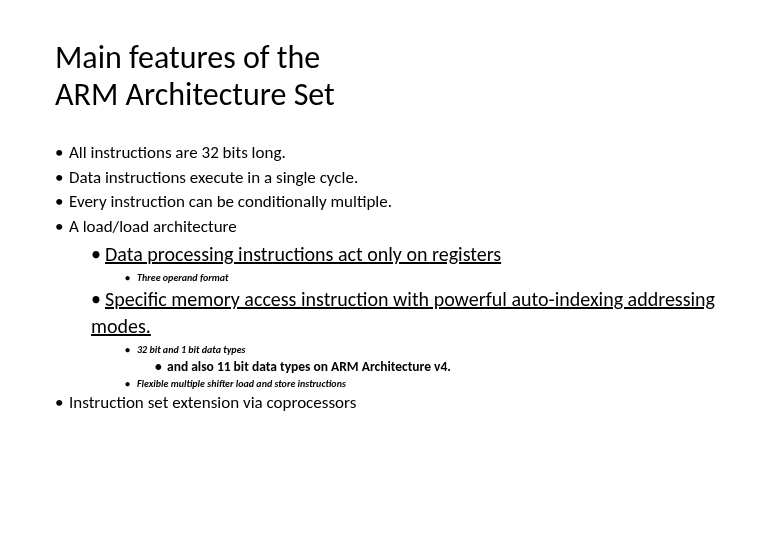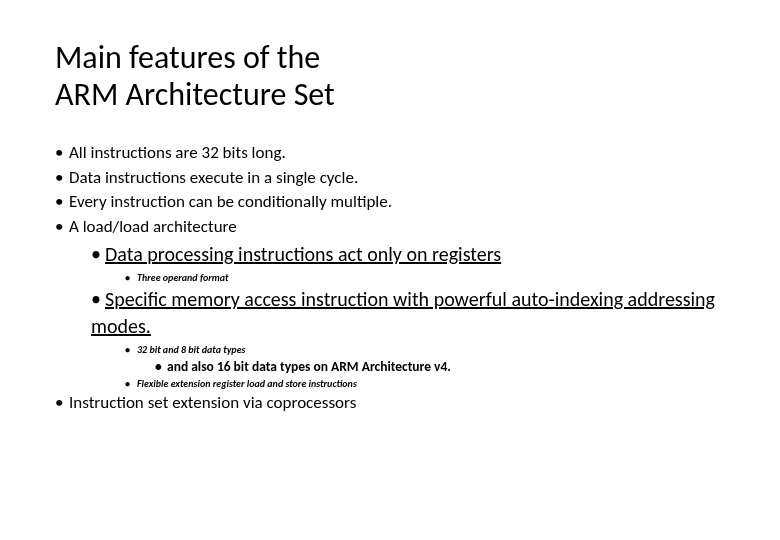--- a/index.html
+++ b/index.html
@@ -84,21 +84,21 @@
 <div class="level1"><span class="bullet">•</span><span>Every instruction can be conditionally multiple.</span></div>
 <div class="level1"><span class="bullet">•</span><span>A load/load architecture</span></div>
 
 <div class="level2-wrap">
   <div class="level2"><span class="bullet">•</span><span>Data processing instructions act only on registers</span></div>
   <div class="level3-wrap">
     <div class="level3"><span class="bullet">•</span><span>Three operand format</span></div>
   </div>
   <div class="level2"><span class="bullet">•</span><span>Specific memory access instruction with powerful auto-indexing addressing modes.</span></div>
   <div class="level3-wrap">
-    <div class="level3"><span class="bullet">•</span><span>32 bit and 8 bit data types</span></div>
+    <div class="level3"><span class="bullet">•</span><span>32 bit and 1 bit data types</span></div>
     <div class="level4-wrap">
-      <div class="level4"><span class="bullet">•</span><span>and also 16 bit data types on ARM Architecture v4.</span></div>
+      <div class="level4"><span class="bullet">•</span><span>and also 11 bit data types on ARM Architecture v4.</span></div>
     </div>
-    <div class="level3"><span class="bullet">•</span><span>Flexible extension register load and store instructions</span></div>
+    <div class="level3"><span class="bullet">•</span><span>Flexible multiple shifter load and store instructions</span></div>
   </div>
 </div>
 
 <div class="level1"><span class="bullet">•</span><span>Instruction set extension via coprocessors</span></div>
 
 </body></html>

